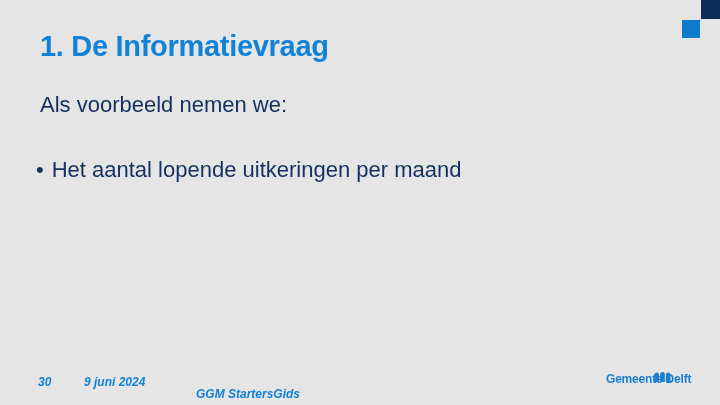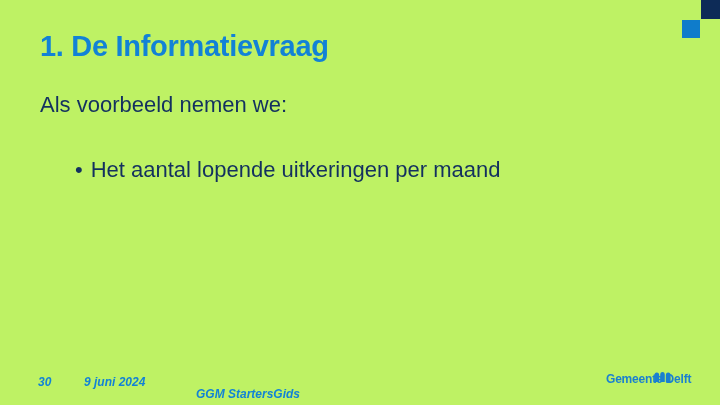--- a/index.html
+++ b/index.html
@@ -13,21 +13,21 @@
   html,body{width:720px;height:405px;}
   body{
     font-family:"Liberation Sans","DejaVu Sans",sans-serif;
     background:#ffffff;
     position:relative;
     overflow:hidden;
   }
   .slide{
     position:absolute;
     inset:0;
-    background:#bef264;
+    background:#e5e5e5;
   }
   
   .corner-square-dark{
     position:absolute;
     left:701px; top:0;
     width:19px; height:19px;
     background:var(--corner-dark);
   }
   .corner-square-blue{
     position:absolute;
@@ -54,21 +54,20 @@
     font-weight:400;
     color:var(--navy);
     white-space:nowrap;
   }
   .bullet-row{
     position:absolute;
     left:36px; top:157px;
     font-size:22px;
     color:var(--navy);
     white-space:nowrap;
-    margin-left:39px;
   }
   .bullet-marker{
     display:inline-block;
     margin-right:8px;
   }
   
   .footer-item{
     position:absolute;
     top:375px;
     font-size:12px;

